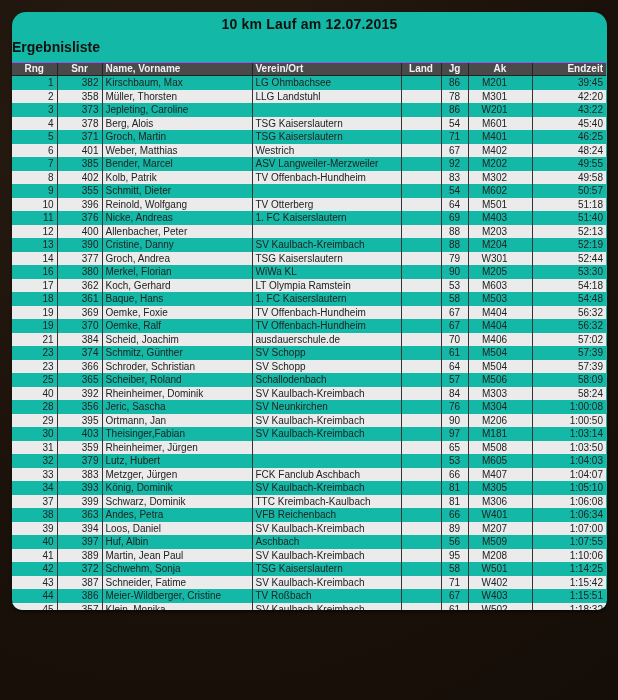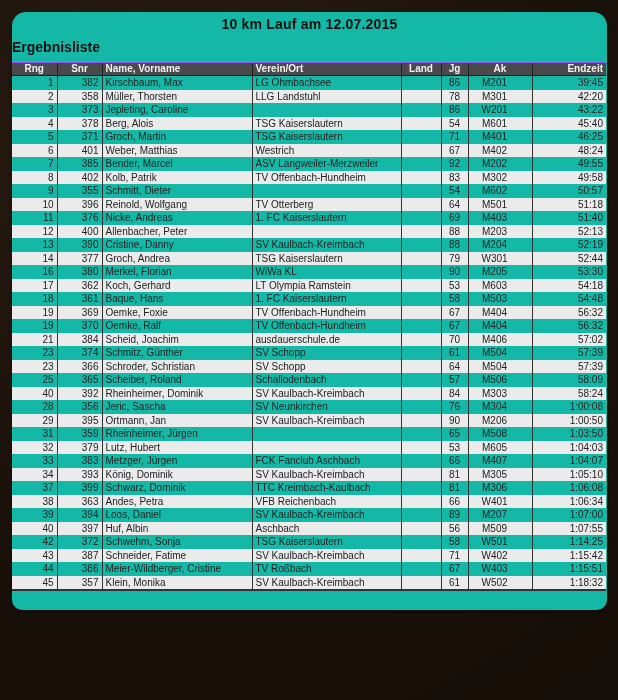--- a/index.html
+++ b/index.html
@@ -467,20 +467,35 @@
           <td class="c">90</td>
           <td>
             <div class="ak">
               <span>M20</span>
               <span>6</span>
             </div>
           </td>
           <td class="r">1:00:50</td>
         </tr>
         <tr>
+          <td class="r">30</td>
+          <td class="r">403</td>
+          <td class="l">Theisinger,Fabian</td>
+          <td class="l">SV Kaulbach-Kreimbach</td>
+          <td class="c"></td>
+          <td class="c">97</td>
+          <td>
+            <div class="ak">
+              <span>M18</span>
+              <span>1</span>
+            </div>
+          </td>
+          <td class="r">1:03:14</td>
+        </tr>
+        <tr>
           <td class="r">31</td>
           <td class="r">359</td>
           <td class="l">Rheinheimer, Jürgen</td>
           <td class="l"></td>
           <td class="c"></td>
           <td class="c">65</td>
           <td>
             <div class="ak">
               <span>M50</span>
               <span>8</span>
@@ -585,20 +600,35 @@
           <td class="l">Aschbach</td>
           <td class="c"></td>
           <td class="c">56</td>
           <td>
             <div class="ak">
               <span>M50</span>
               <span>9</span>
             </div>
           </td>
           <td class="r">1:07:55</td>
+        </tr>
+        <tr>
+          <td class="r">41</td>
+          <td class="r">389</td>
+          <td class="l">Martin, Jean Paul</td>
+          <td class="l">SV Kaulbach-Kreimbach</td>
+          <td class="c"></td>
+          <td class="c">95</td>
+          <td>
+            <div class="ak">
+              <span>M20</span>
+              <span>8</span>
+            </div>
+          </td>
+          <td class="r">1:10:06</td>
         </tr>
         <tr>
           <td class="r">42</td>
           <td class="r">372</td>
           <td class="l">Schwehm, Sonja</td>
           <td class="l">TSG Kaiserslautern</td>
           <td class="c"></td>
           <td class="c">58</td>
           <td>
             <div class="ak">

